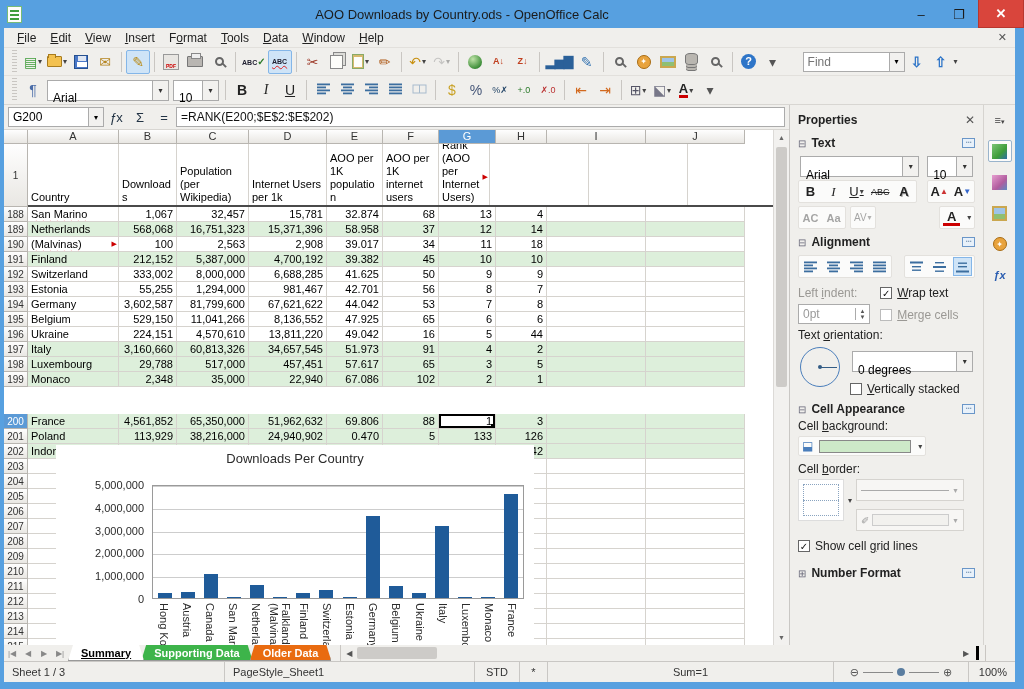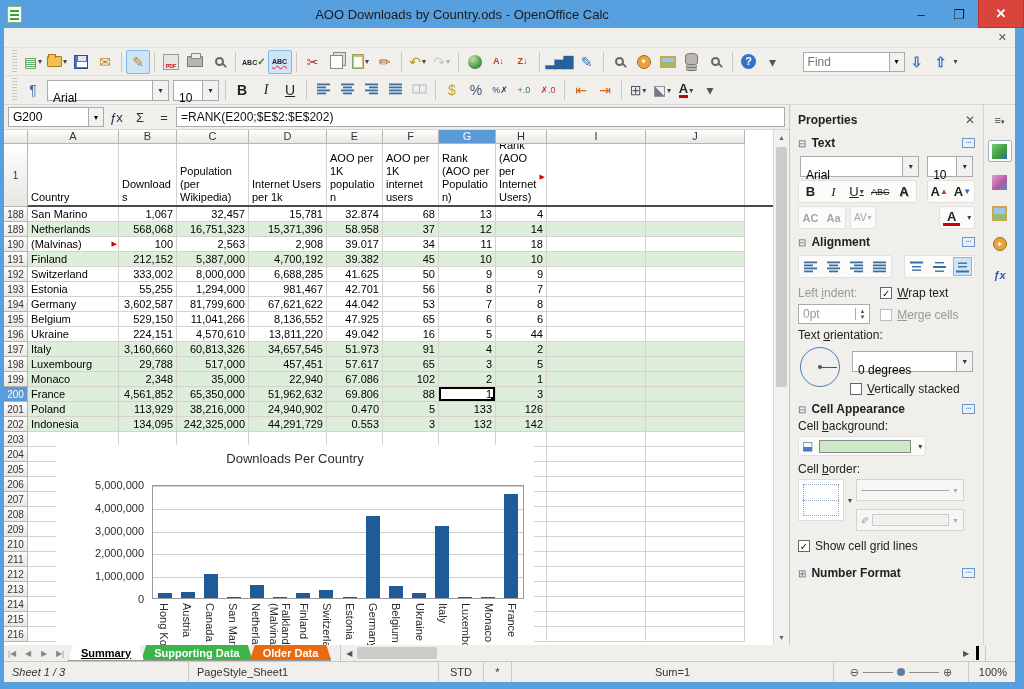--- a/index.html
+++ b/index.html
@@ -128,21 +128,21 @@
   .hscroll { flex: 1; display: flex; align-items: stretch; margin-left: 12px; border-left: 1px solid #c9c6c2; }
   .harr { width: 16px; display: flex; align-items: center; justify-content: center; font-size: 8px; color: #555; }
   .hthumb { width: 80px; background: #cdcbc8; border-radius: 2px; margin: 2px 0; }
   .htrack { flex: 1; }
   .hcursor { width: 3px; background: #000; margin: 1px 2px; }
   .hextra { width: 30px; border-left: 1px solid #c9c6c2; margin-left: 4px; }
 
   
   .statusbar { height: 21px; display: flex; align-items: center; background: #f0efec; border-top: 1px solid #c9c7c4; font-size: 11px; color: #333; }
   .sseg { border-right: 1px solid #c9c7c4; height: 100%; display: flex; align-items: center; padding: 0 8px; flex-shrink: 0; }
-  .sseg.w1 { width: 185px; font-style: italic; }
+  .sseg.w1 { width: 221px; }
   .sseg.w2 { width: 250px; }
   .sseg.w3 { width: 45px; justify-content: center; }
   .sseg.w4 { width: 28px; justify-content: center; }
   .sseg.flex { flex: 1; justify-content: center; }
   .zoomctl { width: 135px; display: flex; align-items: center; justify-content: center; gap: 4px; border-right: 1px solid #c9c7c4; height: 100%; flex-shrink:0; }
   .zline { width: 30px; height: 1px; background: #8a8a8a; }
   .zthumb { width: 8px; height: 8px; background: #5a7da0; border-radius: 50%; }
   .zbtn { font-size: 11px; color: #555; }
   .zpct { width: 46px; text-align: right; padding-right: 8px; }
 
@@ -195,20 +195,31 @@
     <span class="t-ctrl">
       <span class="t-btn">–</span>
       <span class="t-btn">❐</span>
       <span class="t-btn close">✕</span>
     </span>
   </div>
 
   <div class="content">
 
     <div class="menubar">
+      <span id="menu-items" style="display:flex">
+          <span class="mitem"><u>F</u>ile</span>
+          <span class="mitem"><u>E</u>dit</span>
+          <span class="mitem"><u>V</u>iew</span>
+          <span class="mitem"><u>I</u>nsert</span>
+          <span class="mitem">F<u>o</u>rmat</span>
+          <span class="mitem"><u>T</u>ools</span>
+          <span class="mitem"><u>D</u>ata</span>
+          <span class="mitem"><u>W</u>indow</span>
+          <span class="mitem"><u>H</u>elp</span>
+        </span>
       <span class="m-close">✕</span>
     </div>
 
     <div class="toolbar std">
       <span class="grip"></span>
       <span id="std-toolbar" style="display:flex;align-items:center">
           <span class="tbtn">
             <span class="tglyph  ic2-new" style="color: rgb(63, 157, 58);">▤</span>
             <span class="ddarrow">▾</span>
           </span>
@@ -454,21 +465,20 @@
             </div>
           <div id="rows">
               <div class="grow frozen" style="height: 63px;">
                 <div class="rowhdr" style="height: 63px;">1</div>
                 <div class="cell hcell" style="width: 91px;">Country</div>
                 <div class="cell hcell" style="width: 58px;">Downloads</div>
                 <div class="cell hcell" style="width: 72px;">Population (per Wikipedia)</div>
                 <div class="cell hcell" style="width: 78px;">Internet Users per 1k</div>
                 <div class="cell hcell" style="width: 56px;">AOO per 1K population</div>
                 <div class="cell hcell" style="width: 56px;">AOO per 1K internet users</div>
-                <div class="cell hcell" style="width: 57px;">Rank (AOO per Population)</div>
                 <div class="cell hcell" style="width: 51px;">Rank (AOO per Internet Users)<span class="ovfarrow">▶</span></div>
                 <div class="cell hcell" style="width: 99px;"></div>
                 <div class="cell hcell" style="width: 99px;"></div>
               </div>
               <div class="grow" style="height: 15px;">
                 <div class="rowhdr">188</div>
                 <div class="cell ca" style="width: 91px;">
                   <span class="msp">San Marino</span>
                 </div>
                 <div class="cell cn" style="width: 58px;">1,067</div>
@@ -620,21 +630,21 @@
                 <div class="cell cn" style="width: 58px;">2,348</div>
                 <div class="cell cn" style="width: 72px;">35,000</div>
                 <div class="cell cn" style="width: 78px;">22,940</div>
                 <div class="cell cn" style="width: 56px;">67.086</div>
                 <div class="cell cn" style="width: 56px;">102</div>
                 <div class="cell cn" style="width: 57px;">2</div>
                 <div class="cell cn" style="width: 51px;">1</div>
                 <div class="cell cn" style="width: 99px;"></div>
                 <div class="cell cn" style="width: 99px;"></div>
               </div>
-              <div class="grow green" style="height: 15px;">
+              <div class="grow green" style="height: 15px; margin-top: 27px;">
                 <div class="rowhdr sel">200</div>
                 <div class="cell ca" style="width: 91px;">France</div>
                 <div class="cell cn" style="width: 58px;">4,561,852</div>
                 <div class="cell cn" style="width: 72px;">65,350,000</div>
                 <div class="cell cn" style="width: 78px;">51,962,632</div>
                 <div class="cell cn" style="width: 56px;">69.806</div>
                 <div class="cell cn" style="width: 56px;">88</div>
                 <div class="cell cn selcell" style="width: 57px;">1</div>
                 <div class="cell cn" style="width: 51px;">3</div>
                 <div class="cell cn" style="width: 99px;"></div>

